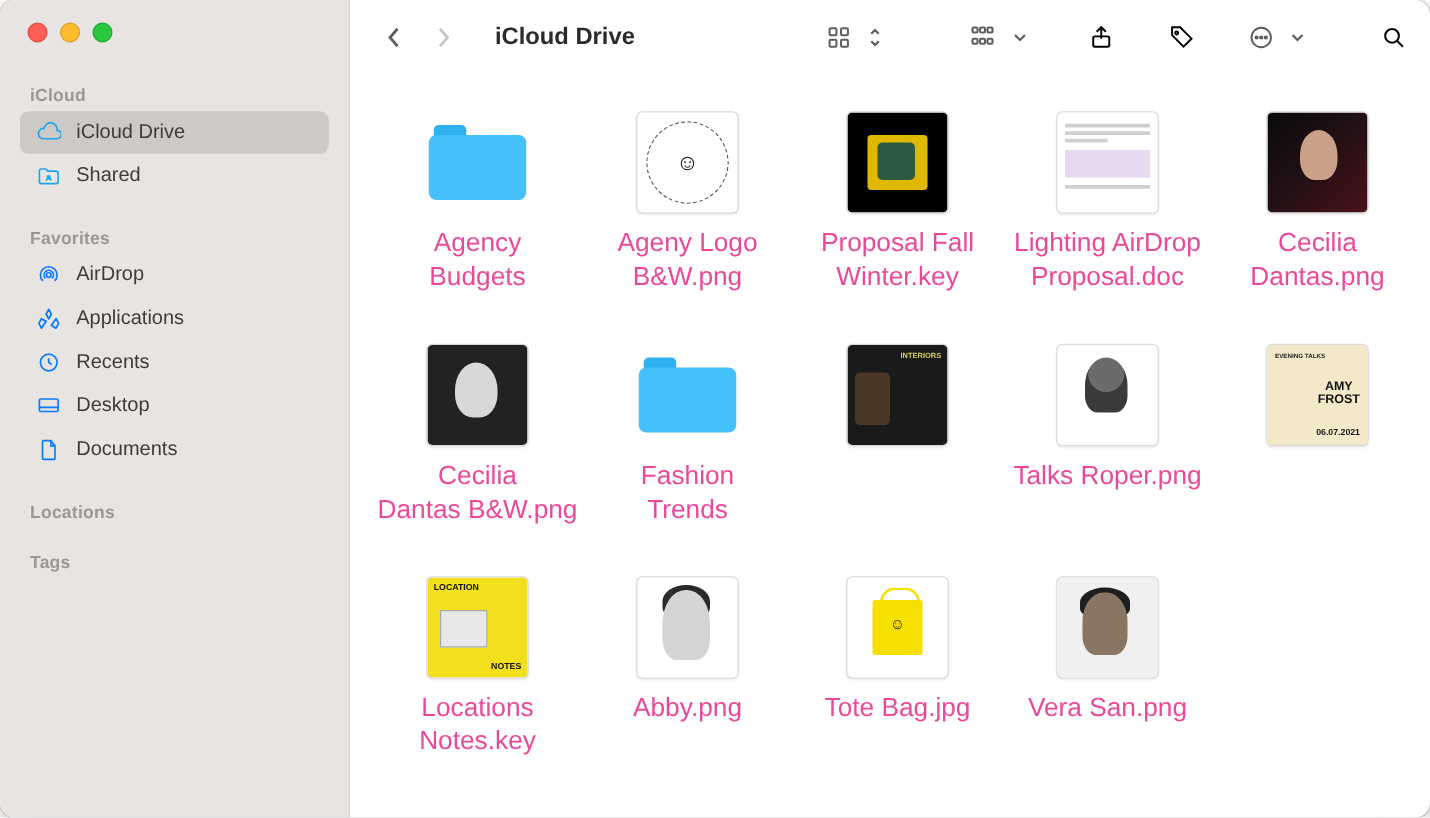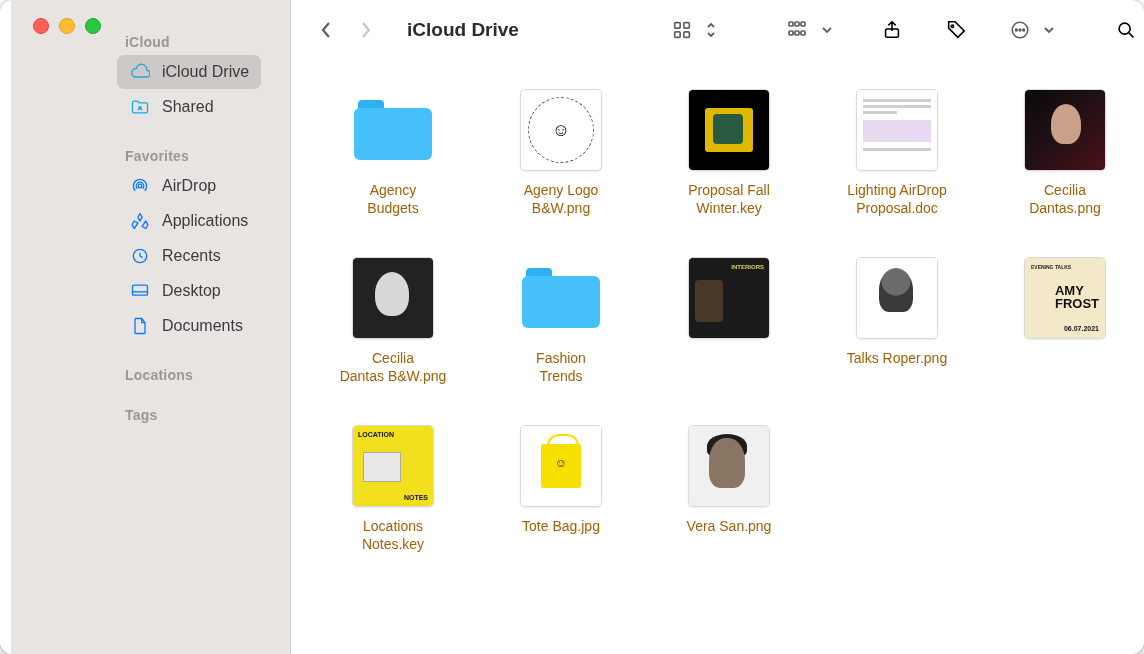--- a/index.html
+++ b/index.html
@@ -19,23 +19,22 @@
     border-radius:12px;
     overflow:hidden;
     box-shadow:0 0 0 1px rgba(0,0,0,.15), 0 20px 60px rgba(0,0,0,.25);
     display:flex;
     position:relative;
     background:var(--window-bg);
   }
   
   .sidebar{
     width:279px;flex:0 0 279px;background:var(--sidebar-bg);
-    display:flex;flex-direction:row;
+    display:flex;flex-direction:column;
     border-right:1px solid rgba(0,0,0,.08);
-    margin-left:11px;
   }
   .traffic{display:flex;gap:10px;padding:18px 0 0 22px;}
   .dot{width:14px;height:14px;border-radius:50%;}
   .dot.close{background:#ff5f57;border:1px solid #e1483f;}
   .dot.min{background:#febc2e;border:1px solid #dba023;}
   .dot.max{background:#28c840;border:1px solid #1ea830;}
   .sections{padding:28px 10px 0 10px;}
   .section-heading{
     font-size:14px;font-weight:700;color:var(--section-text);
     padding:6px 14px 4px 14px;letter-spacing:.2px;
@@ -64,21 +63,21 @@
     flex:1;overflow:auto;padding:28px 18px 20px 18px;
   }
   .grid{
     display:grid;
     grid-template-columns:repeat(5, 168px);
     justify-content:space-between;
     row-gap:38px;
   }
   .item{display:flex;flex-direction:column;align-items:center;text-align:center;}
   .thumb{width:84px;height:84px;display:flex;align-items:center;justify-content:center;margin-bottom:10px;}
-  .lbl{font-size:14px;color:#a16207;line-height:1.28;white-space:pre-line;}
+  .lbl{font-size:21px;color:#ec4899;line-height:1.28;white-space:pre-line;}
   
   .folder{position:relative;width:78px;height:60px;}
   .folder .tab{position:absolute;top:0;left:4px;width:26px;height:12px;background:var(--folder-tab);border-radius:4px 4px 0 0;}
   .folder .body{position:absolute;top:8px;left:0;right:0;bottom:0;background:var(--folder-blue);border-radius:6px;}
   
   .file{
     width:80px;height:80px;border:1px solid #d9d9d9;border-radius:5px;background:#fff;
     box-shadow:0 1px 2px rgba(0,0,0,.08);
     display:flex;align-items:center;justify-content:center;overflow:hidden;position:relative;
   }
@@ -95,21 +94,21 @@
   .portrait-color::after{content:"";position:absolute;left:26px;top:14px;width:30px;height:40px;background:#caa188;border-radius:50% 50% 40% 40%;}
   .portrait-bw{width:100%;height:100%;background:#222;position:relative;}
   .portrait-bw::after{content:"";position:absolute;left:22px;top:14px;width:34px;height:44px;background:#d8d8d8;border-radius:50% 50% 42% 42%;}
   .interiors{width:100%;height:100%;background:#1a1a1a;position:relative;}
   .interiors::before{content:"INTERIORS";position:absolute;top:6px;right:5px;color:#d8cf55;font-size:6px;font-weight:700;}
   .interiors::after{content:"";position:absolute;left:6px;top:22px;width:28px;height:42px;background:#4a3826;border-radius:4px;}
   .matt{width:100%;height:100%;background:#fff;position:relative;}
   .matt::after{content:"";position:absolute;left:22px;top:10px;width:34px;height:44px;background:radial-gradient(circle at 50% 30%,#6b6b6b 0 40%,#3a3a3a 42% 100%);border-radius:50% 50% 30% 30%;}
   .evening{width:100%;height:100%;background:#f3e8c8;display:flex;flex-direction:column;align-items:flex-end;justify-content:space-between;padding:6px;box-sizing:border-box;}
   .evening .t1{font-size:5px;color:#222;font-weight:700;align-self:flex-start;}
-  .evening .t2{font-size:13px;font-weight:900;color:#111;line-height:1;text-align:left;}
+  .evening .t2{font-size:10px;font-weight:900;color:#111;line-height:1;text-align:center;}
   .evening .t3{font-size:7px;font-weight:700;color:#111;}
   .locnotes{width:100%;height:100%;background:#f2df1e;position:relative;}
   .locnotes::before{content:"LOCATION";position:absolute;top:5px;left:5px;font-size:7px;font-weight:900;color:#111;}
   .locnotes::after{content:"NOTES";position:absolute;bottom:5px;right:5px;font-size:7px;font-weight:900;color:#111;}
   .locnotes .pic{position:absolute;left:10px;top:26px;width:36px;height:28px;background:#e8e8e8;border:1px solid #aaa;}
   .abby{width:100%;height:100%;background:#fff;position:relative;}
   .abby::after{content:"";position:absolute;left:20px;top:10px;width:38px;height:56px;background:#d4d4d4;border-radius:48% 48% 30% 30%;}
   .abby::before{content:"";position:absolute;left:20px;top:6px;width:38px;height:26px;background:#2a2a2a;border-radius:50% 50% 30% 30%;}
   .tote{width:100%;height:100%;background:#fff;display:flex;align-items:center;justify-content:center;}
   .bag{width:40px;height:44px;background:#f5e000;position:relative;border-radius:2px;}
@@ -414,20 +413,28 @@
                   <div class="pic"></div>
                 </div>
               </div>
             </div>
             <div class="lbl">Locations
 Notes.key</div>
           </div>
           <div class="item">
             <div class="thumb">
               <div class="file">
+                <div class="abby"></div>
+              </div>
+            </div>
+            <div class="lbl">Abby.png</div>
+          </div>
+          <div class="item">
+            <div class="thumb">
+              <div class="file">
                 <div class="tote">
                   <div class="bag"></div>
                 </div>
               </div>
             </div>
             <div class="lbl">Tote Bag.jpg</div>
           </div>
           <div class="item">
             <div class="thumb">
               <div class="file">

